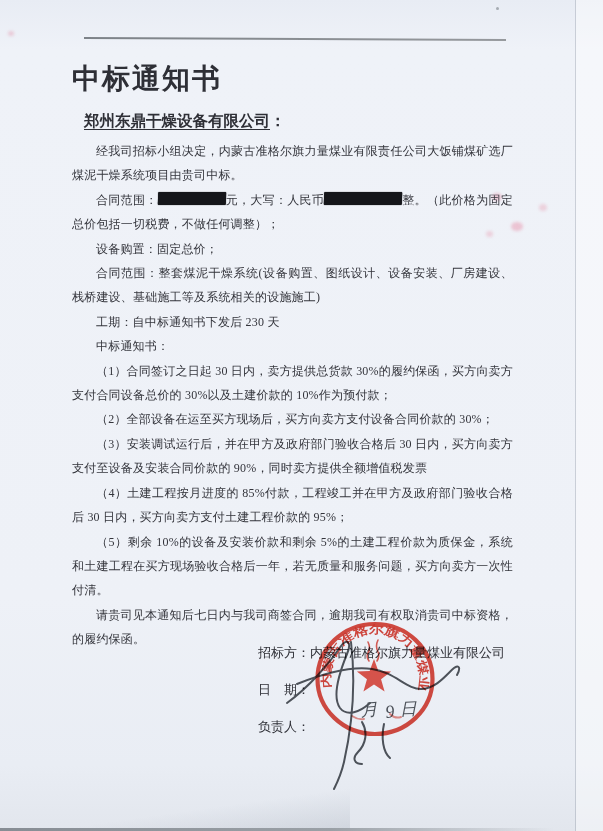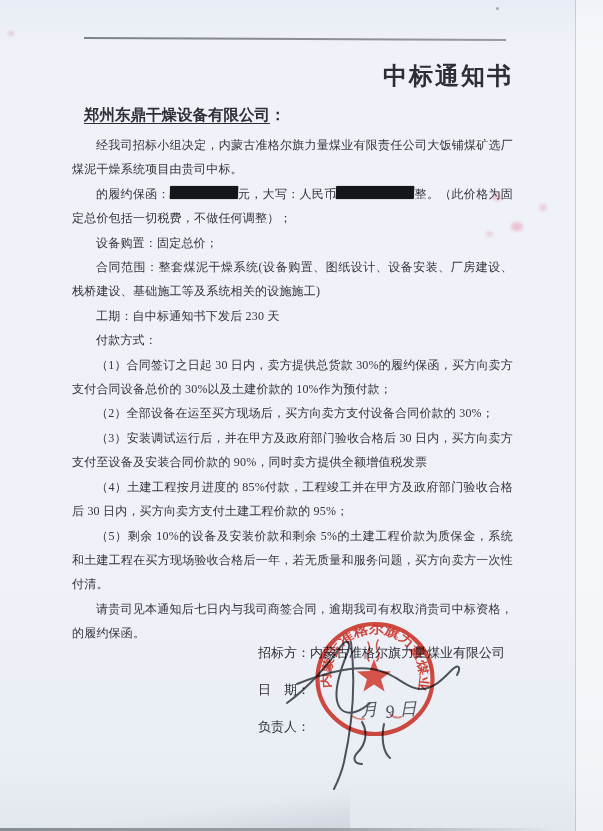--- a/index.html
+++ b/index.html
@@ -17,21 +17,21 @@
   .edge-bottom{position:absolute;left:0;bottom:0;height:3px;width:100%;
     background:linear-gradient(90deg,#878d94 0%,#9aa0a6 55%,rgba(160,166,172,0) 92%);}
   .fold-bottom{position:absolute;left:0;bottom:2px;width:58%;height:42px;
     background:linear-gradient(172deg,rgba(0,0,0,0) 55%,rgba(130,140,155,.18) 100%);}
   .scan-line-top{position:absolute;left:84px;top:38px;width:422px;height:2px;
     background:linear-gradient(90deg,#7d8288,#96999d);transform:rotate(.3deg);}
   .speck{position:absolute;border-radius:50%;}
   .smudge{position:absolute;border-radius:50%;filter:blur(1.6px);}
 
   .content{position:absolute;left:72px;top:60px;width:441px;}
-  .title{margin:0 0 13px 0;text-align:right;font-size:24px;font-weight:bold;
+  .title{margin:0 0 13px 0;text-align:left;font-size:28px;font-weight:bold;
     letter-spacing:2px;color:#2e2f36;}
   .addressee{font-size:15.5px;font-weight:bold;margin:0 0 7px 12px;color:#2e2f36;}
   .addressee .name{text-decoration:underline;text-underline-offset:3px;}
   .para{margin:0;text-indent:2em;font-size:12px;line-height:24.4px;
     text-align:justify;letter-spacing:.2px;}
   .redact{display:inline-block;height:13px;background:#15161a;border-radius:1px;
     vertical-align:-1px;transform:skewX(-2deg);box-shadow:0 0 1px #15161a;}
 
   .sig-block{position:absolute;left:258px;top:634px;font-size:13px;
     line-height:37px;white-space:nowrap;color:#2f3037;}
@@ -55,25 +55,25 @@
   <div class="smudge" style="left:492px;top:193px;width:10px;height:8px;background:rgba(228,90,125,.28);"></div>
   <div class="smudge" style="left:511px;top:222px;width:12px;height:9px;background:rgba(228,90,125,.30);"></div>
   <div class="smudge" style="left:539px;top:204px;width:8px;height:7px;background:rgba(228,90,125,.22);"></div>
   <div class="smudge" style="left:486px;top:231px;width:7px;height:6px;background:rgba(228,90,125,.22);"></div>
 
   <div class="content">
     <h1 class="title">中标通知书</h1>
     <div class="addressee"><span class="name">郑州东鼎干燥设备有限公司</span><span>：</span></div>
     <div id="paragraphs">
         <p class="para"><span>经我司招标小组决定，内蒙古准格尔旗力量煤业有限责任公司大饭铺煤矿选厂煤泥干燥系统项目由贵司中标。</span></p>
-        <p class="para"><span>的履约保函：</span><span class="redact" style="width: 68px;"></span><span>元，大写：人民币</span><span class="redact" style="width: 78px;"></span><span>整。（此价格为固定总价包括一切税费，不做任何调整）；</span></p>
+        <p class="para"><span>合同范围：</span><span class="redact" style="width: 68px;"></span><span>元，大写：人民币</span><span class="redact" style="width: 78px;"></span><span>整。（此价格为固定总价包括一切税费，不做任何调整）；</span></p>
         <p class="para"><span>设备购置：固定总价；</span></p>
         <p class="para"><span>合同范围：整套煤泥干燥系统(设备购置、图纸设计、设备安装、厂房建设、栈桥建设、基础施工等及系统相关的设施施工)</span></p>
         <p class="para"><span>工期：自中标通知书下发后 230 天</span></p>
-        <p class="para"><span>付款方式：</span></p>
+        <p class="para"><span>中标通知书：</span></p>
         <p class="para"><span>（1）合同签订之日起 30 日内，卖方提供总货款 30%的履约保函，买方向卖方支付合同设备总价的 30%以及土建价款的 10%作为预付款；</span></p>
         <p class="para"><span>（2）全部设备在运至买方现场后，买方向卖方支付设备合同价款的 30%；</span></p>
         <p class="para"><span>（3）安装调试运行后，并在甲方及政府部门验收合格后 30 日内，买方向卖方支付至设备及安装合同价款的 90%，同时卖方提供全额增值税发票</span></p>
         <p class="para"><span>（4）土建工程按月进度的 85%付款，工程竣工并在甲方及政府部门验收合格后 30 日内，买方向卖方支付土建工程价款的 95%；</span></p>
         <p class="para"><span>（5）剩余 10%的设备及安装价款和剩余 5%的土建工程价款为质保金，系统和土建工程在买方现场验收合格后一年，若无质量和服务问题，买方向卖方一次性付清。</span></p>
         <p class="para"><span>请贵司见本通知后七日内与我司商签合同，逾期我司有权取消贵司中标资格，的履约保函。</span></p>
       </div>
   </div>
 
   <div class="sig-block">

